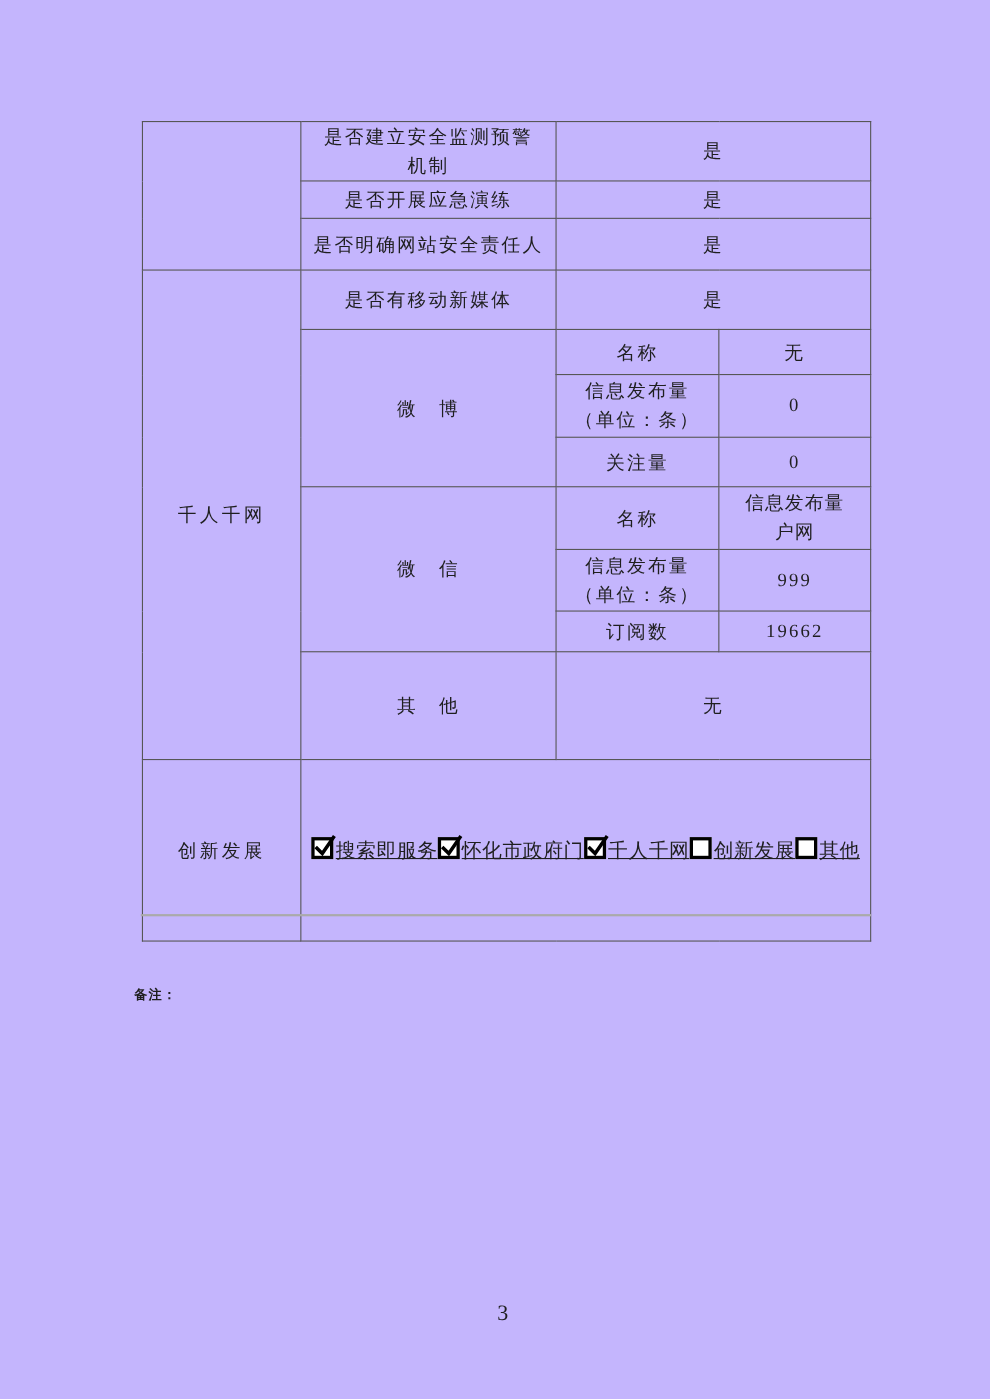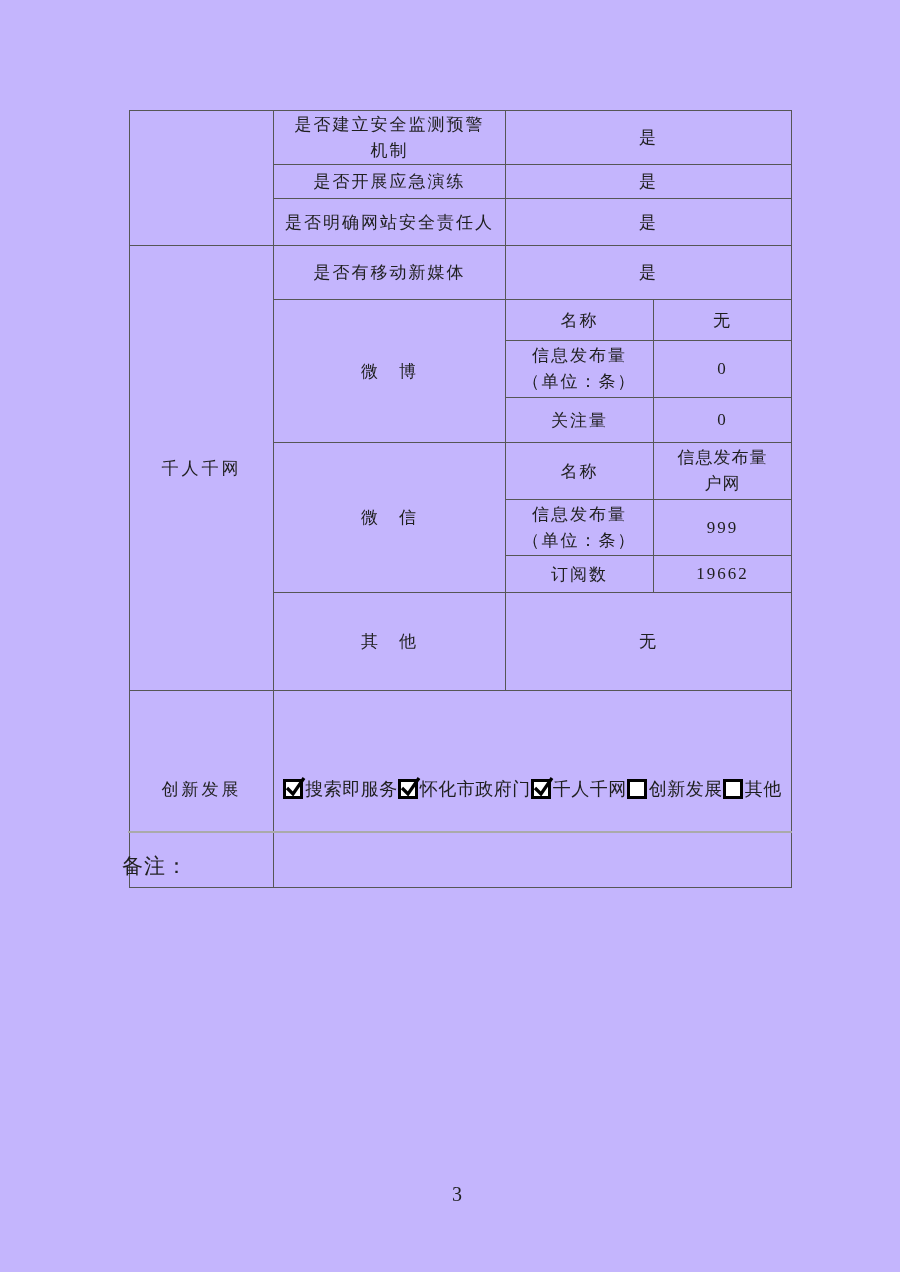--- a/index.html
+++ b/index.html
@@ -23,30 +23,30 @@
     color:#1f1f1f;
     overflow:hidden;
   }
   td.two span{display:block;line-height:26px;}
   td.num{letter-spacing:0.5px;}
   td.cbcell{letter-spacing:0;}
   .cb-row{
     display:flex;justify-content:center;align-items:center;
     white-space:nowrap;width:100%;
   }
-  .cb-item{display:inline-flex;align-items:center;font-size:18px;letter-spacing:0.5px;}
+  .cb-item{display:inline-flex;font-size:18px;letter-spacing:0.5px;text-decoration:underline;}
   .cb-box{
     width:14px;height:14px;border:3px solid #000;
     display:inline-block;position:relative;flex:none;
     margin-right:2px;background:#fff;
   }
   .cb-box svg{position:absolute;left:-1px;top:-7px;width:20px;height:22px;overflow:visible;}
   .notes{
-    position:absolute;left:122px;top:852px;
-    font-weight:normal;font-size:21px;letter-spacing:1px;
+    position:absolute;left:122px;top:896px;
+    font-weight:bold;font-size:12px;letter-spacing:1px;
   }
   .pagenum{
     position:absolute;left:452px;top:1183px;
     font-size:20px;
   }
   .table-bottom-edge{
     position:absolute;left:128px;top:831px;width:664px;height:2px;
     background:#aaaaaa;
   }
 </style>
@@ -124,21 +124,21 @@
     <tr style="height:37px">
       <td>订阅数</td>
       <td class="num">19662</td>
     </tr>
 
     <tr style="height:98px">
       <td>其　他</td>
       <td colspan="2">无</td>
     </tr>
 
-    <tr style="height:197px">
+    <tr style="height:165px">
       <td style="letter-spacing:3px;">创新发展</td>
       <td colspan="3" class="cbcell">
         <div class="cb-row">
               <span class="cb-item">
                 <span class="cb-box">
                   <svg viewBox="0 0 20 22">
                     <path d="M2 13 L8 19 L19 3" fill="none" stroke="#000" stroke-width="3.2"></path>
                   </svg>
                 </span>
                 <span>搜索即服务</span>

